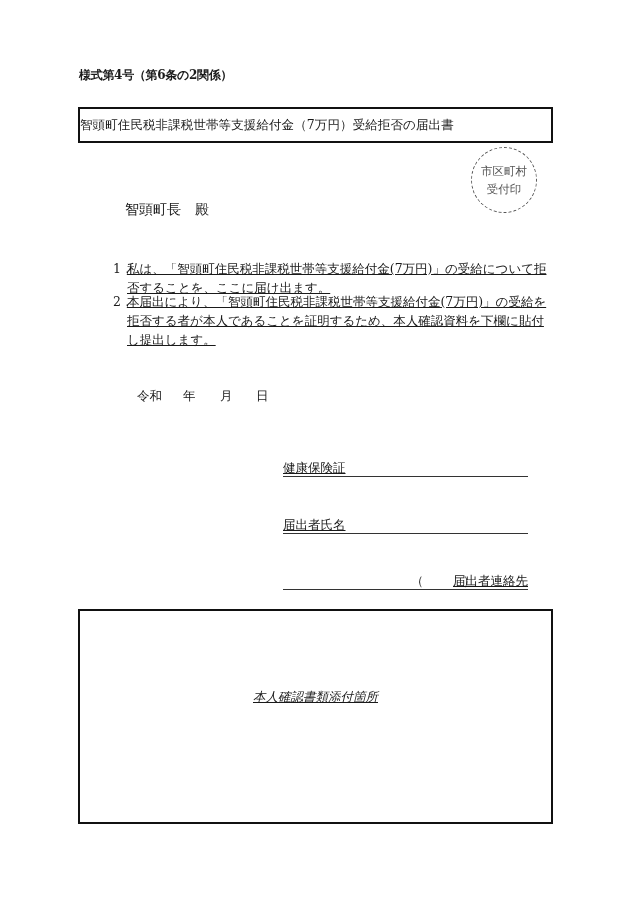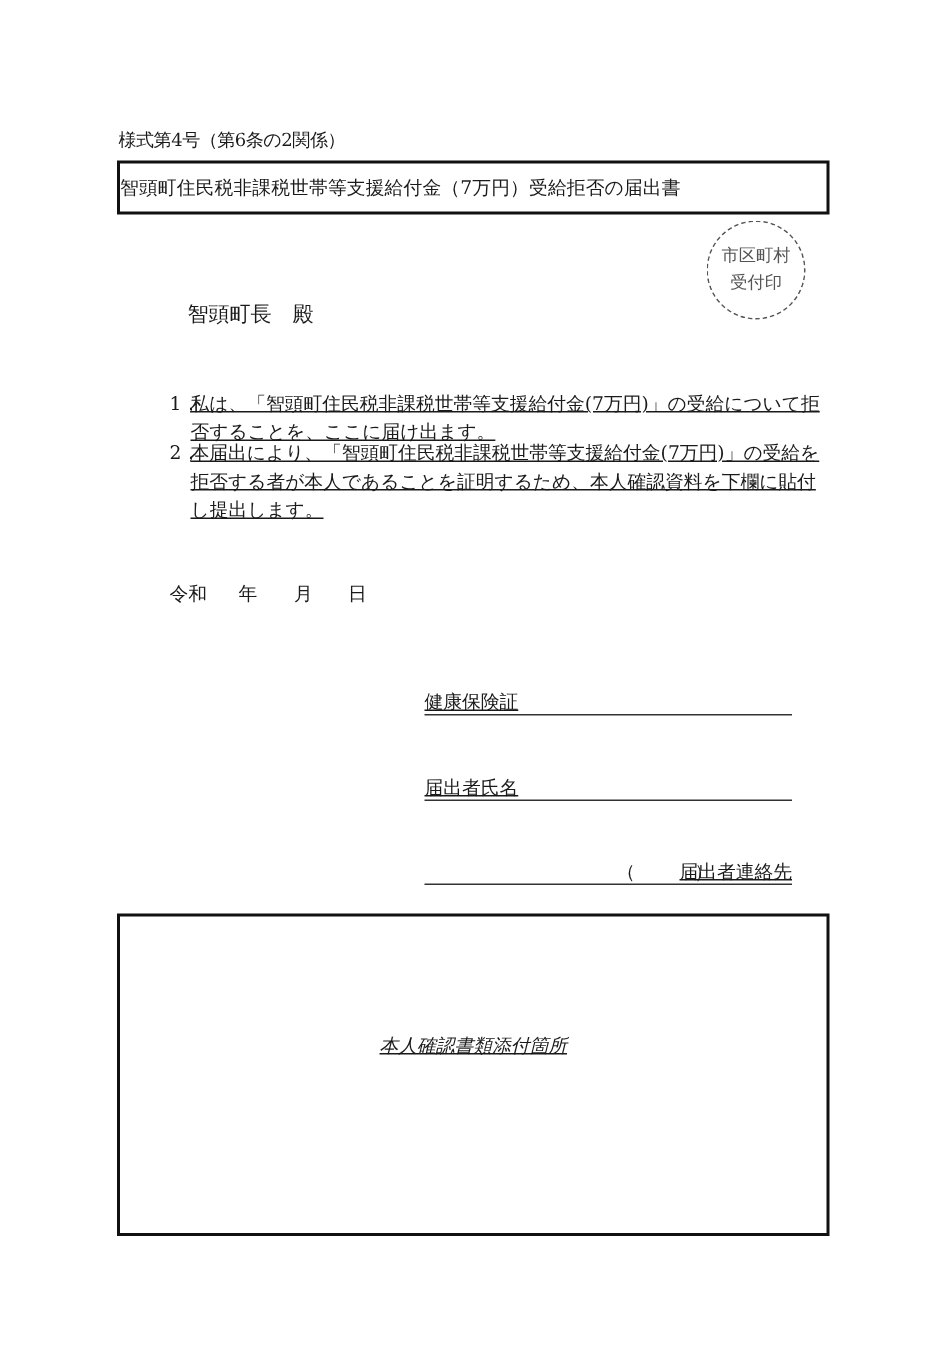--- a/index.html
+++ b/index.html
@@ -2,21 +2,21 @@
 <html><head>
   <meta charset="utf-8">
   <style>
     html, body { margin: 0; padding: 0; background: #ffffff; }
     body {
       width: 630px; height: 903px; position: relative; overflow: hidden;
       font-family: "DejaVu Serif", "Liberation Serif", serif;
       color: #1a1a1a;
     }
     .abs { position: absolute; }
-    .form-number { left: 79px; top: 85px; font-size: 12px; letter-spacing: -0.3px; }
+    .form-number { left: 79px; top: 67px; font-size: 12px; letter-spacing: -0.3px; font-weight: bold; }
     .title-box {
       left: 78px; top: 107px; width: 471px; height: 32px;
       border: 2px solid #111; box-sizing: content-box;
       display: flex; align-items: center; 
       font-size: 12.5px; letter-spacing: 0.1px;
     }
     .stamp {
       left: 471px; top: 147px; width: 64px; height: 64px;
       border: 1px dashed #555; border-radius: 50%;
       display: flex; flex-direction: column; align-items: center; justify-content: center;
@@ -80,21 +80,21 @@
   <span class="num">1，</span>
   <div class="body">私は、「智頭町住民税非課税世帯等支援給付金(7万円)」の受給について拒否することを、ここに届け出ます。</div>
 </div>
 
 <div class="abs clause clause-2">
   <span class="num">2，</span>
   <div class="body">本届出により、「智頭町住民税非課税世帯等支援給付金(7万円)」の受給を拒否する者が本人であることを証明するため、本人確認資料を下欄に貼付し提出します。</div>
 </div>
 
 <div class="abs date-line">
-  <span style="width:46px;">令和</span><span style="width:37px;">年</span><span style="width:36px;">月</span><span>日</span>
+  <span style="width:46px;margin-left:24px;">令和</span><span style="width:37px;">年</span><span style="width:36px;">月</span><span>日</span>
 </div>
 
 <div class="abs field field-address">
   <span class="lbl">健康保険証</span>
 </div>
 
 <div class="abs field field-name">
   <span class="lbl">届出者氏名</span>
 </div>
 

